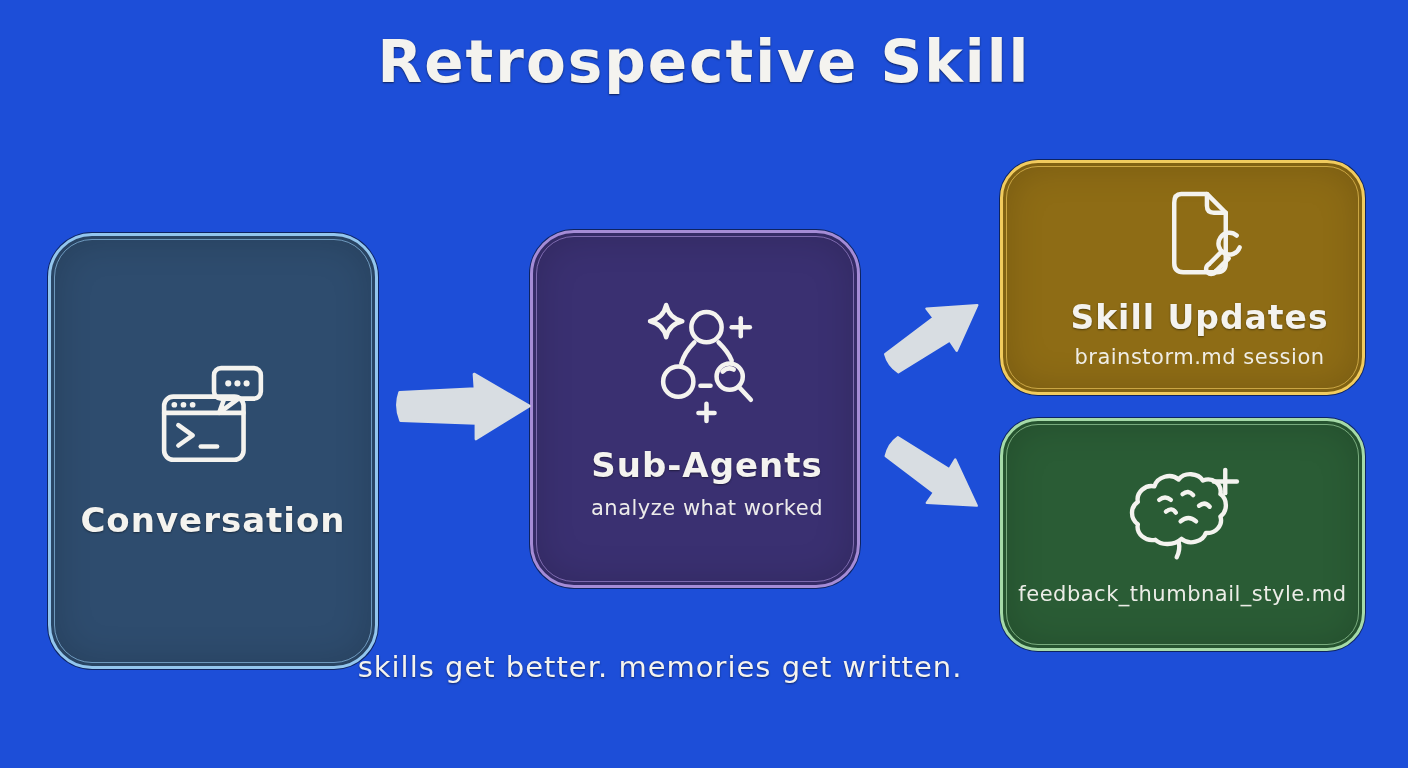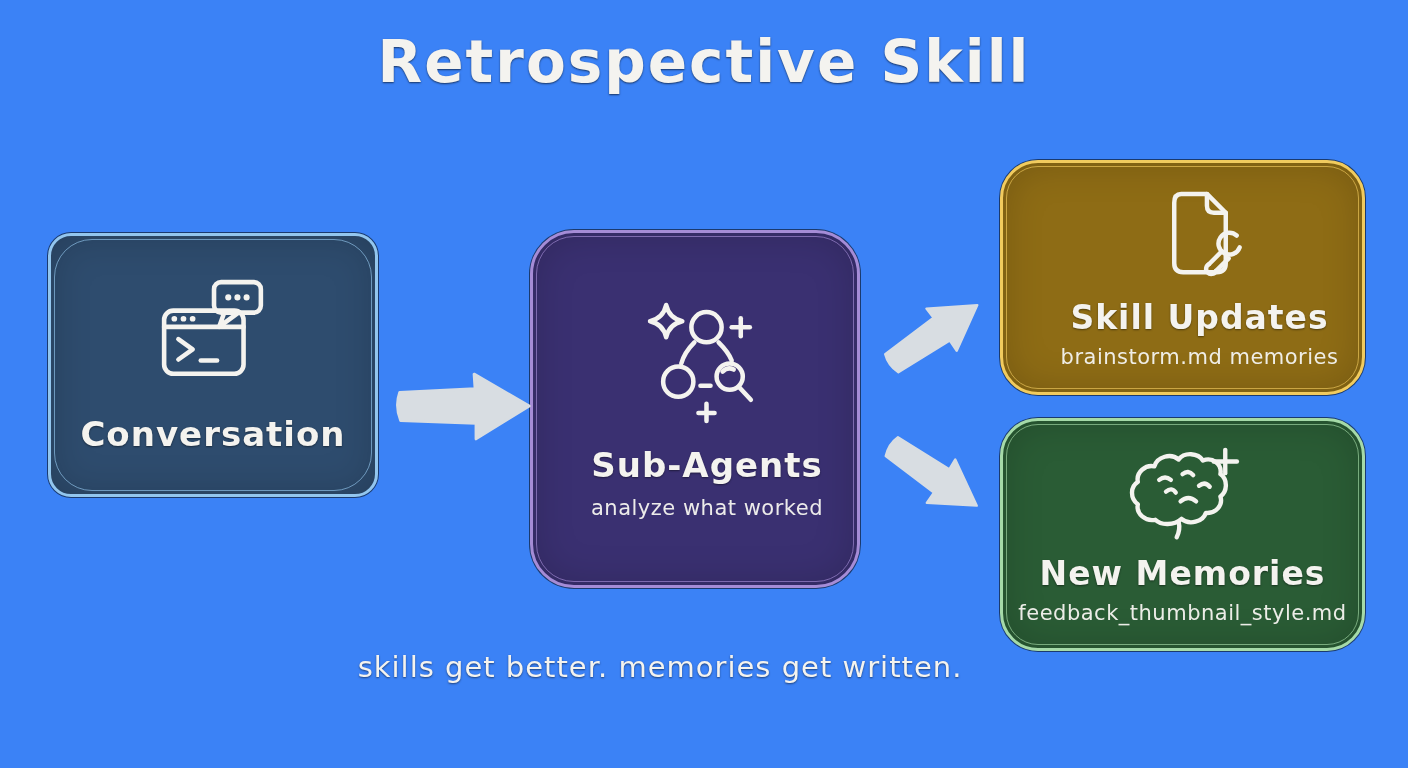--- a/index.html
+++ b/index.html
@@ -38,21 +38,21 @@
   .node::after {
     content:"";
     position:absolute;
     inset:3px;
     border:1.5px solid var(--bc);
     opacity:.65;
     border-radius:38px;
     pointer-events:none;
   }
 
-  .node-conversation   { left:48px;   top:233px; width:330px; height:264px;border-radius:23px; }
+  .node-conversation   { left:48px;   top:233px; width:330px; height:436px; }
   .node-sub-agents     { left:530px;  top:230px; width:330px; height:358px;padding-left:24px; }
   .node-skill-updates  { left:1000px; top:160px; width:365px; height:235px; border-radius:38px;padding-left:34px; }
   .node-new-memories   { left:1000px; top:418px; width:365px; height:233px; border-radius:38px; }
   .node-skill-updates::after, .node-new-memories::after { border-radius:32px; }
 
   .node-icon { line-height:0; }
   .node-conversation .node-icon  { margin-bottom:26px; }
   .node-sub-agents  .node-icon   { margin-bottom:20px; }
   .node-skill-updates .node-icon { margin-bottom:8px; }
   .node-new-memories .node-icon  { margin-bottom:8px; }
@@ -96,21 +96,21 @@
     fill:none;
     stroke-width:4.5;
     stroke-linecap:round;
     stroke-linejoin:round;
   }
   .icon-dot { fill:currentColor; stroke:none; }
 </style>
 </head>
 <body>
 
-<div id="canvas" style="background: #3b82f6; color: rgb(244, 243, 239);">
+<div id="canvas" style="background: #1d4ed8; color: rgb(244, 243, 239);">
 
   <div class="title">Retrospective Skill</div>
 
   <div class="node node-conversation" style="--fill: #2e4c6e; --bc: #93c6ee;">
     <div class="node-icon">
       <svg width="112" height="112" viewBox="0 0 110 110">
         <g class="icon-stroke">
           <rect x="7" y="34" width="78" height="62" rx="9"></rect>
           <line x1="7" y1="50" x2="85" y2="50"></line>
           <polyline points="21,62 35,72 21,82"></polyline>
@@ -162,40 +162,39 @@
           <path d="M31,8 H57 L76,27 V78 Q76,87 67,87 H33 Q24,87 24,78 V17 Q24,8 31,8 Z"></path>
           <path d="M57,8 V20 Q57,27 64,27 H76"></path>
           <path d="M87,50 A11,11 0 1 0 90,62"></path>
           <line x1="72" y1="66" x2="59" y2="79"></line>
           <line x1="79" y1="73" x2="66" y2="86"></line>
           <path d="M59,79 A5.2,5.2 0 1 0 66,86"></path>
         </g>
       </svg>
     </div>
     <div class="node-label">Skill Updates</div>
-    <div class="node-sub">brainstorm.md memories</div>
+    <div class="node-sub">brainstorm.md session</div>
   </div>
 
   <div class="node node-new-memories" style="--fill: #2a5c35; --bc: #a5daa8;">
     <div class="node-icon">
       <svg width="122" height="102" viewBox="0 0 125 105">
         <g class="icon-stroke" stroke-width="4">
           <line x1="106" y1="6" x2="106" y2="30"></line>
             <line x1="94" y1="18" x2="118" y2="18"></line>
           <path d="M34,78 C24,80 14,72 16,62 C8,56 8,44 16,39 C14,29 24,21 33,23 C36,13 50,9 58,16 C64,8 78,9 83,17 C93,13 103,21 101,31 C109,37 108,49 101,54 C104,63 96,72 86,71 C83,80 69,84 61,77 C53,84 40,84 34,78 Z"></path>
           <path d="M38,37 Q44,32 50,37"></path>
           <path d="M45,49 Q51,44 55,50"></path>
           <path d="M62,31 Q68,26 73,32"></path>
           <path d="M60,59 Q68,52 76,59"></path>
           <path d="M79,43 Q85,38 90,44"></path>
           <path d="M58,80 Q60,88 56,96"></path>
         </g>
       </svg>
     </div>
-    <div class="node-label">New Memories</div>
     <div class="node-sub">feedback_thumbnail_style.md</div>
   </div>
 
   <div class="arrow arrow-1" style="color: rgb(216, 221, 226);">
     <svg width="145" height="80" viewBox="0 0 150 80">
       <path d="M10,26 L88,22 L87,7 L144,40 L89,74 L89,58 L11,55 Q5,40 10,26 Z" fill="currentColor" stroke="currentColor" stroke-width="3" stroke-linejoin="round"></path>
     </svg>
   </div>
   <div class="arrow arrow-2" style="color: rgb(216, 221, 226);">
     <svg width="150" height="62" viewBox="0 0 150 80">

